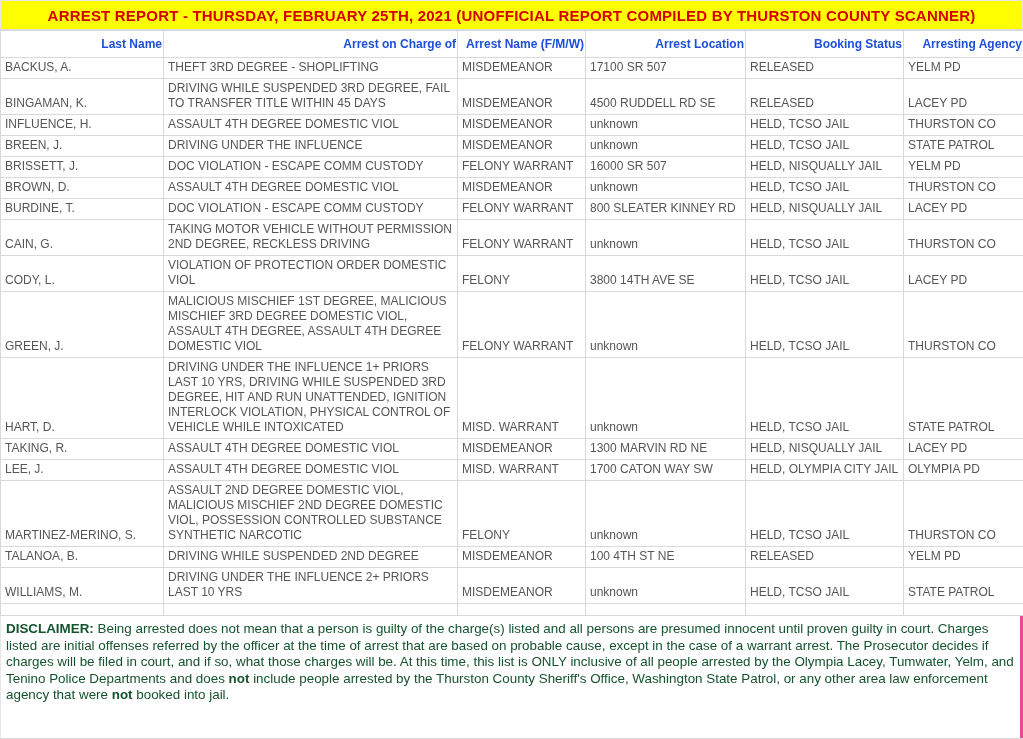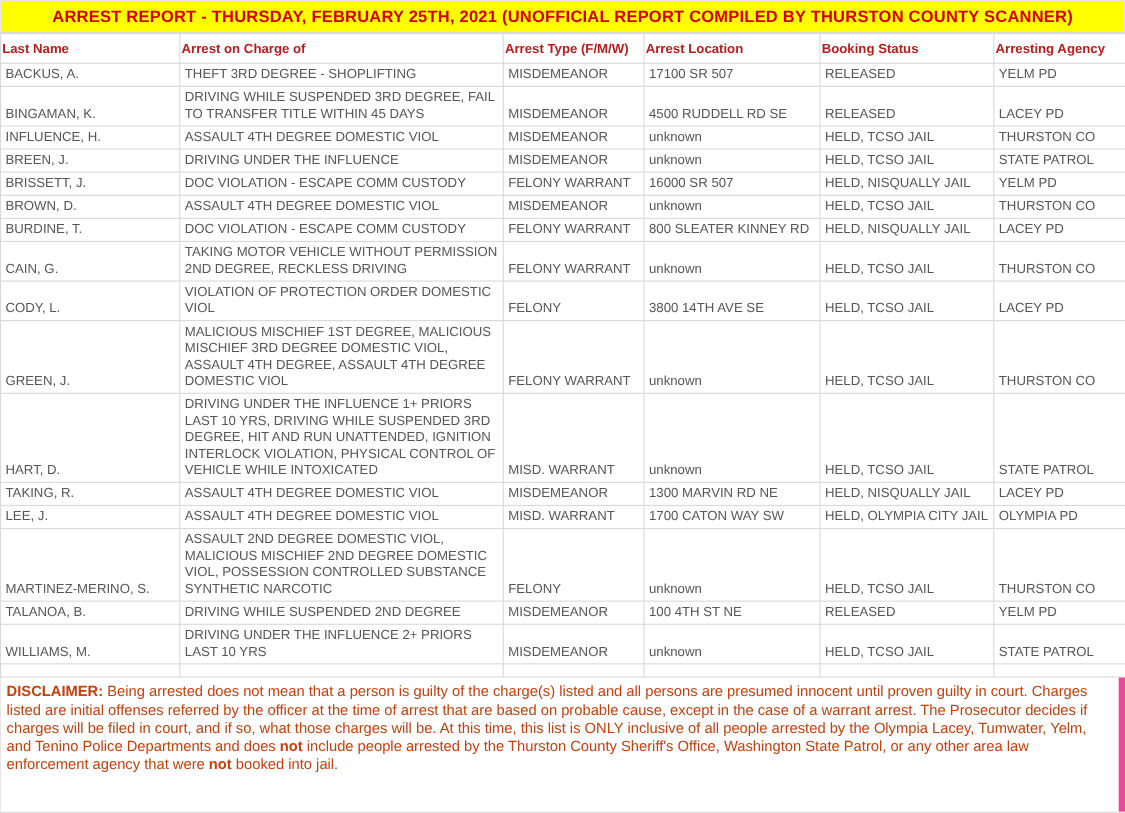--- a/index.html
+++ b/index.html
@@ -36,45 +36,45 @@
   }
   table.report th, table.report td {
     border: 1px solid #d9d9d9;
     box-sizing: border-box;
     overflow: hidden;
   }
   table.report th {
     height: 27px;
     font-size: 12px;
     font-weight: bold;
-    color: #b91c1c;
-    text-align: left;
+    color: #1d4ed8;
+    text-align: right;
     vertical-align: middle;
     background: #ffffff;
     white-space: nowrap;
   }
   table.report td {
     font-size: 12px;
     line-height: 15px;
     color: #565656;
     vertical-align: bottom;
     padding: 2px 4px 3px 4px;
     height: 15px;
   }
   td.nowrap { white-space: nowrap; }
   tr.empty-row td { height: 12px; }
   .disclaimer {
     flex: 1;
     box-sizing: border-box;
     border-left: 1px solid #e6e6e6;
-    border-right: 6px solid #ec4899;
+    border-right: 3px solid #ec4899;
     padding: 5px 6px 4px 5px;
     font-size: 13.4px;
     line-height: 16.6px;
-    color: #c2410c;
+    color: #14532d;
   }
   .disclaimer b { font-weight: bold; }
 </style>
 </head>
 <body>
 
 <div class="page">
   <div class="title-bar">ARREST REPORT - THURSDAY, FEBRUARY 25TH, 2021  (UNOFFICIAL REPORT COMPILED BY THURSTON COUNTY SCANNER)</div>
 
   <table class="report">
@@ -83,21 +83,21 @@
       <col style="width:294px">
       <col style="width:128px">
       <col style="width:160px">
       <col style="width:158px">
       <col style="width:120px">
     </colgroup>
     <thead>
       <tr id="header-row">
           <th>Last Name</th>
           <th>Arrest on Charge of</th>
-          <th>Arrest Type (F/M/W)</th>
+          <th>Arrest Name (F/M/W)</th>
           <th>Arrest Location</th>
           <th>Booking Status</th>
           <th>Arresting Agency</th>
         </tr>
     </thead>
     <tbody id="table-body">
         <tr>
           <td class="nowrap">BACKUS, A.</td>
           <td>THEFT 3RD DEGREE - SHOPLIFTING</td>
           <td class="nowrap">MISDEMEANOR</td>

